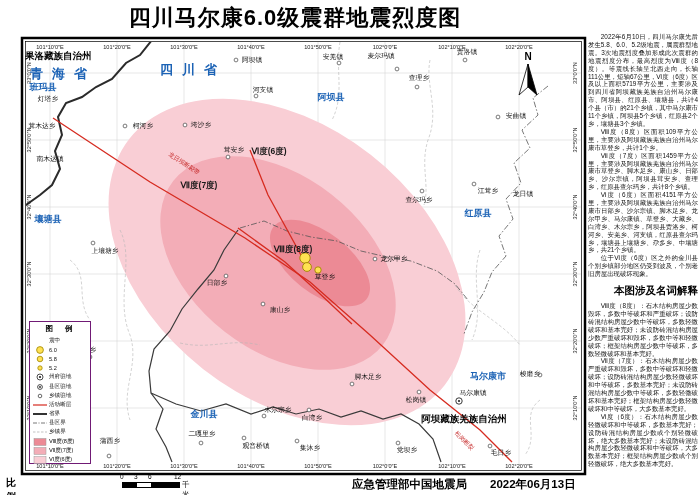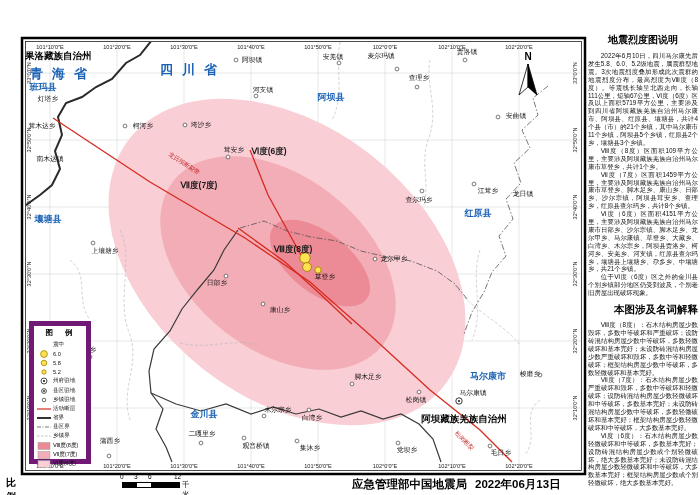--- a/index.html
+++ b/index.html
@@ -9,46 +9,47 @@
   svg.map{position:absolute;left:0;top:0;}
   svg text{font-family:"Liberation Sans",sans-serif;}
   .coord{font-size:5.6px;fill:#222;}
   .lbl-town{font-size:6.8px;fill:#111;}
   .lbl-county{font-size:9px;font-weight:bold;fill:#1b62b5;}
   .lbl-prov{font-size:13px;font-weight:bold;fill:#1b62b5;letter-spacing:9px;}
   .lbl-pref{font-size:9.5px;font-weight:bold;fill:#000;}
   .lbl-intensity{font-size:8.5px;font-weight:bold;fill:#1a1a1a;}
   .lbl-fault{font-size:6px;fill:#c62828;}
   
-  .legend{position:absolute;left:29px;top:321px;width:62px;height:143px;background:#fff;border:5px solid #701a75;box-sizing:border-box;padding:1px 2px;z-index:5;}
+  .legend{position:absolute;left:29px;top:321px;width:62px;height:143px;background:#fff;border:1px solid #701a75;box-sizing:border-box;padding:1px 2px;z-index:5;}
   .legend-title{font-size:7.5px;font-weight:bold;text-align:center;letter-spacing:5px;margin:1px 0 2px 3px;white-space:nowrap;}
   .legend-row{display:flex;align-items:center;height:9.2px;}
   .legend-sym{width:17px;flex:0 0 17px;display:flex;justify-content:flex-start;align-items:center;}
   .legend-label{font-size:5.6px;color:#111;white-space:nowrap;}
   
   .sidebar{position:absolute;left:588px;top:33px;width:110px;height:460px;overflow:hidden;}
   .sb-h1{font-size:10px;font-weight:bold;text-align:center;margin:0 0 5px;color:#000;}
   .sb-h2{font-size:10.5px;font-weight:bold;margin:6px 0 4px;color:#000;text-align:right;}
   .sidebar p{font-size:6.4px;line-height:7.9px;margin:0;text-align:justify;text-indent:2em;color:#111;}
   
   .scalebar{position:absolute;left:6px;top:473px;height:20px;}
   .sb-label{position:absolute;left:0;top:3px;font-size:10px;font-weight:bold;color:#000;}
   .sb-ticks{position:absolute;left:114px;top:0;width:70px;height:8px;}
   .sb-ticks span{position:absolute;top:0;font-size:6.5px;color:#000;}
   .sb-bar{position:absolute;left:116px;top:9px;width:56px;height:4px;border:0.8px solid #000;display:flex;}
   .sb-bar i{display:block;height:100%;}
   .sb-unit{position:absolute;left:176px;top:7px;font-size:7.5px;color:#000;}
   
-  .footer{position:absolute;left:352px;top:477px;display:flex;gap:8px;font-size:11.5px;font-weight:bold;color:#000;white-space:nowrap;}
+  .footer{position:absolute;left:352px;top:477px;display:flex;gap:23px;font-size:11.5px;font-weight:bold;color:#000;white-space:nowrap;}
 </style>
 </head>
 <body>
 
 <div class="page">
 
+  <div class="main-title">四川马尔康6.0级震群地震烈度图</div>
 
   <svg class="map" id="mapsvg" width="700" height="495" viewBox="0 0 700 495">
     <defs>
       <clipPath id="mapclip">
           <rect x="26" y="42" width="555" height="428"></rect>
         </clipPath>
     </defs>
 
     <rect x="22" y="38" width="563" height="436" fill="#ffffff" stroke="none"></rect>
 
@@ -354,21 +355,20 @@
             <svg width="16" height="10" viewBox="0 0 16 10">
               <rect x="2" y="1.5" width="12" height="7" fill="#f9ced5" stroke="#999" stroke-width="0.5"></rect>
             </svg>
           </span>
           <span class="legend-label">Ⅵ度(6度)</span>
         </div>
       </div>
   </div>
 
   <div class="sidebar">
-    <div class="sb-h1">地震烈度图说明</div>
     <div id="sb-desc">
         <p>2022年6月10日，四川马尔康先后发生5.8、6.0、5.2级地震，属震群型地震。3次地震烈度叠加形成此次震群的地震烈度分布，最高烈度为Ⅷ度（8度）。等震线长轴呈北西走向，长轴111公里，短轴67公里，Ⅵ度（6度）区及以上面积5719平方公里，主要涉及到四川省阿坝藏族羌族自治州马尔康市、阿坝县、红原县、壤塘县，共计4个县（市）的21个乡镇，其中马尔康市11个乡镇，阿坝县5个乡镇，红原县2个乡，壤塘县3个乡镇。</p>
         <p>Ⅷ度（8度）区面积109平方公里，主要涉及阿坝藏族羌族自治州马尔康市草登乡，共计1个乡。</p>
         <p>Ⅶ度（7度）区面积1459平方公里，主要涉及阿坝藏族羌族自治州马尔康市草登乡、脚木足乡、康山乡、日部乡、沙尔宗镇，阿坝县茸安乡、查理乡，红原县查尔玛乡，共计8个乡镇。</p>
         <p>Ⅵ度（6度）区面积4151平方公里，主要涉及阿坝藏族羌族自治州马尔康市日部乡、沙尔宗镇、脚木足乡、龙尔甲乡、马尔康镇、草登乡、大藏乡、白湾乡、木尔宗乡，阿坝县贾洛乡、柯河乡、安羌乡、河支镇，红原县查尔玛乡，壤塘县上壤塘乡、尕多乡、中壤塘乡，共21个乡镇。</p>
         <p>位于Ⅵ度（6度）区之外的金川县个别乡镇部分地区仍受到波及，个别老旧房屋出现破坏现象。</p>
       </div>
     <div class="sb-h2">本图涉及名词解释</div>
     <div id="sb-defs">
         <p>Ⅷ度（8度）：石木结构房屋少数毁坏，多数中等破坏和严重破坏；设防砖混结构房屋少数中等破坏，多数轻微破坏和基本完好；未设防砖混结构房屋少数严重破坏和毁坏，多数中等和轻微破坏；框架结构房屋少数中等破坏，多数轻微破坏和基本完好。</p>

